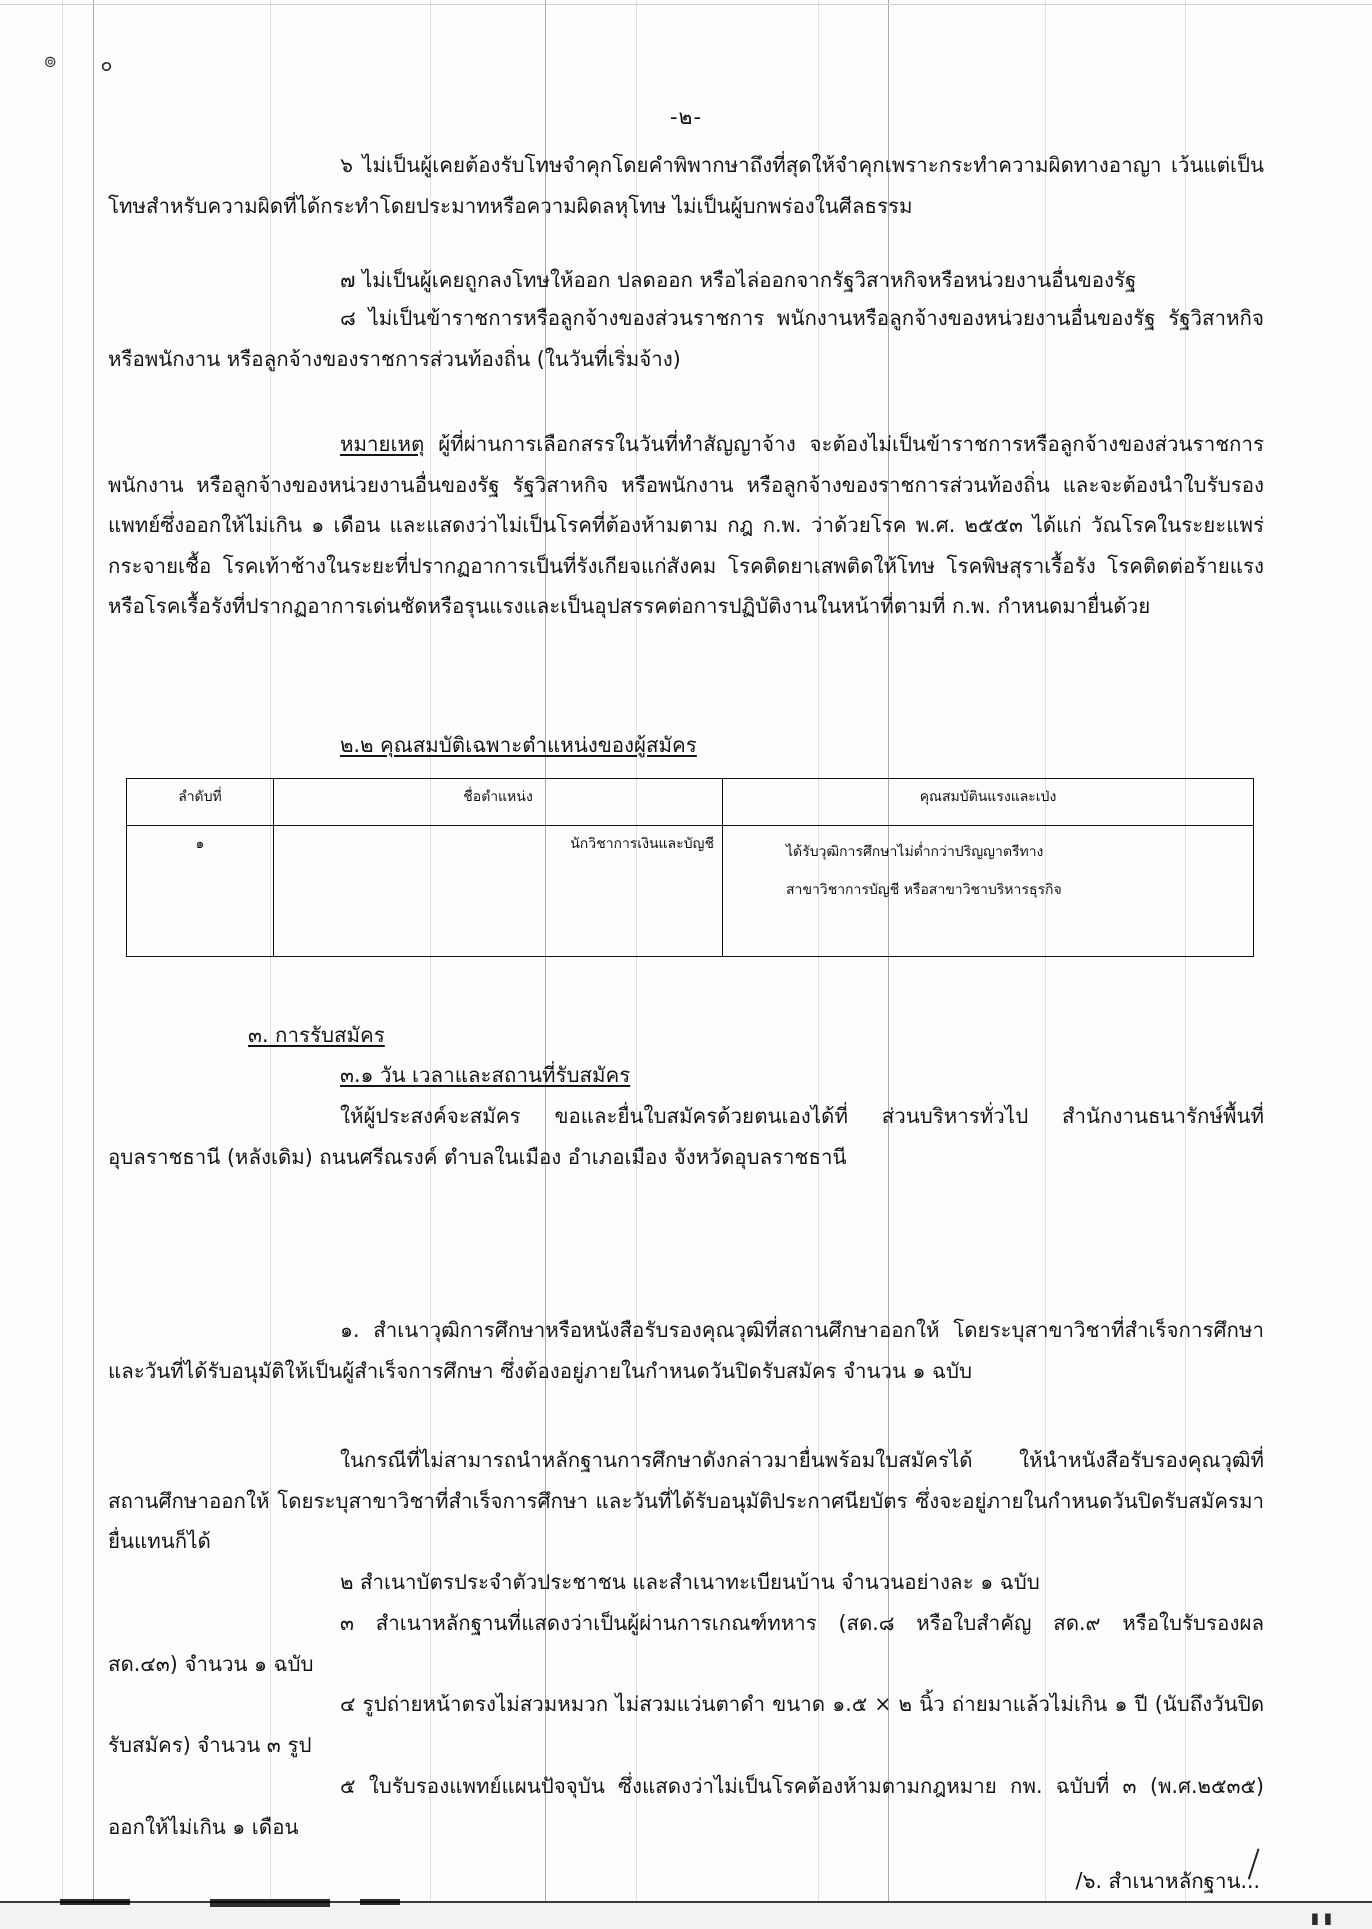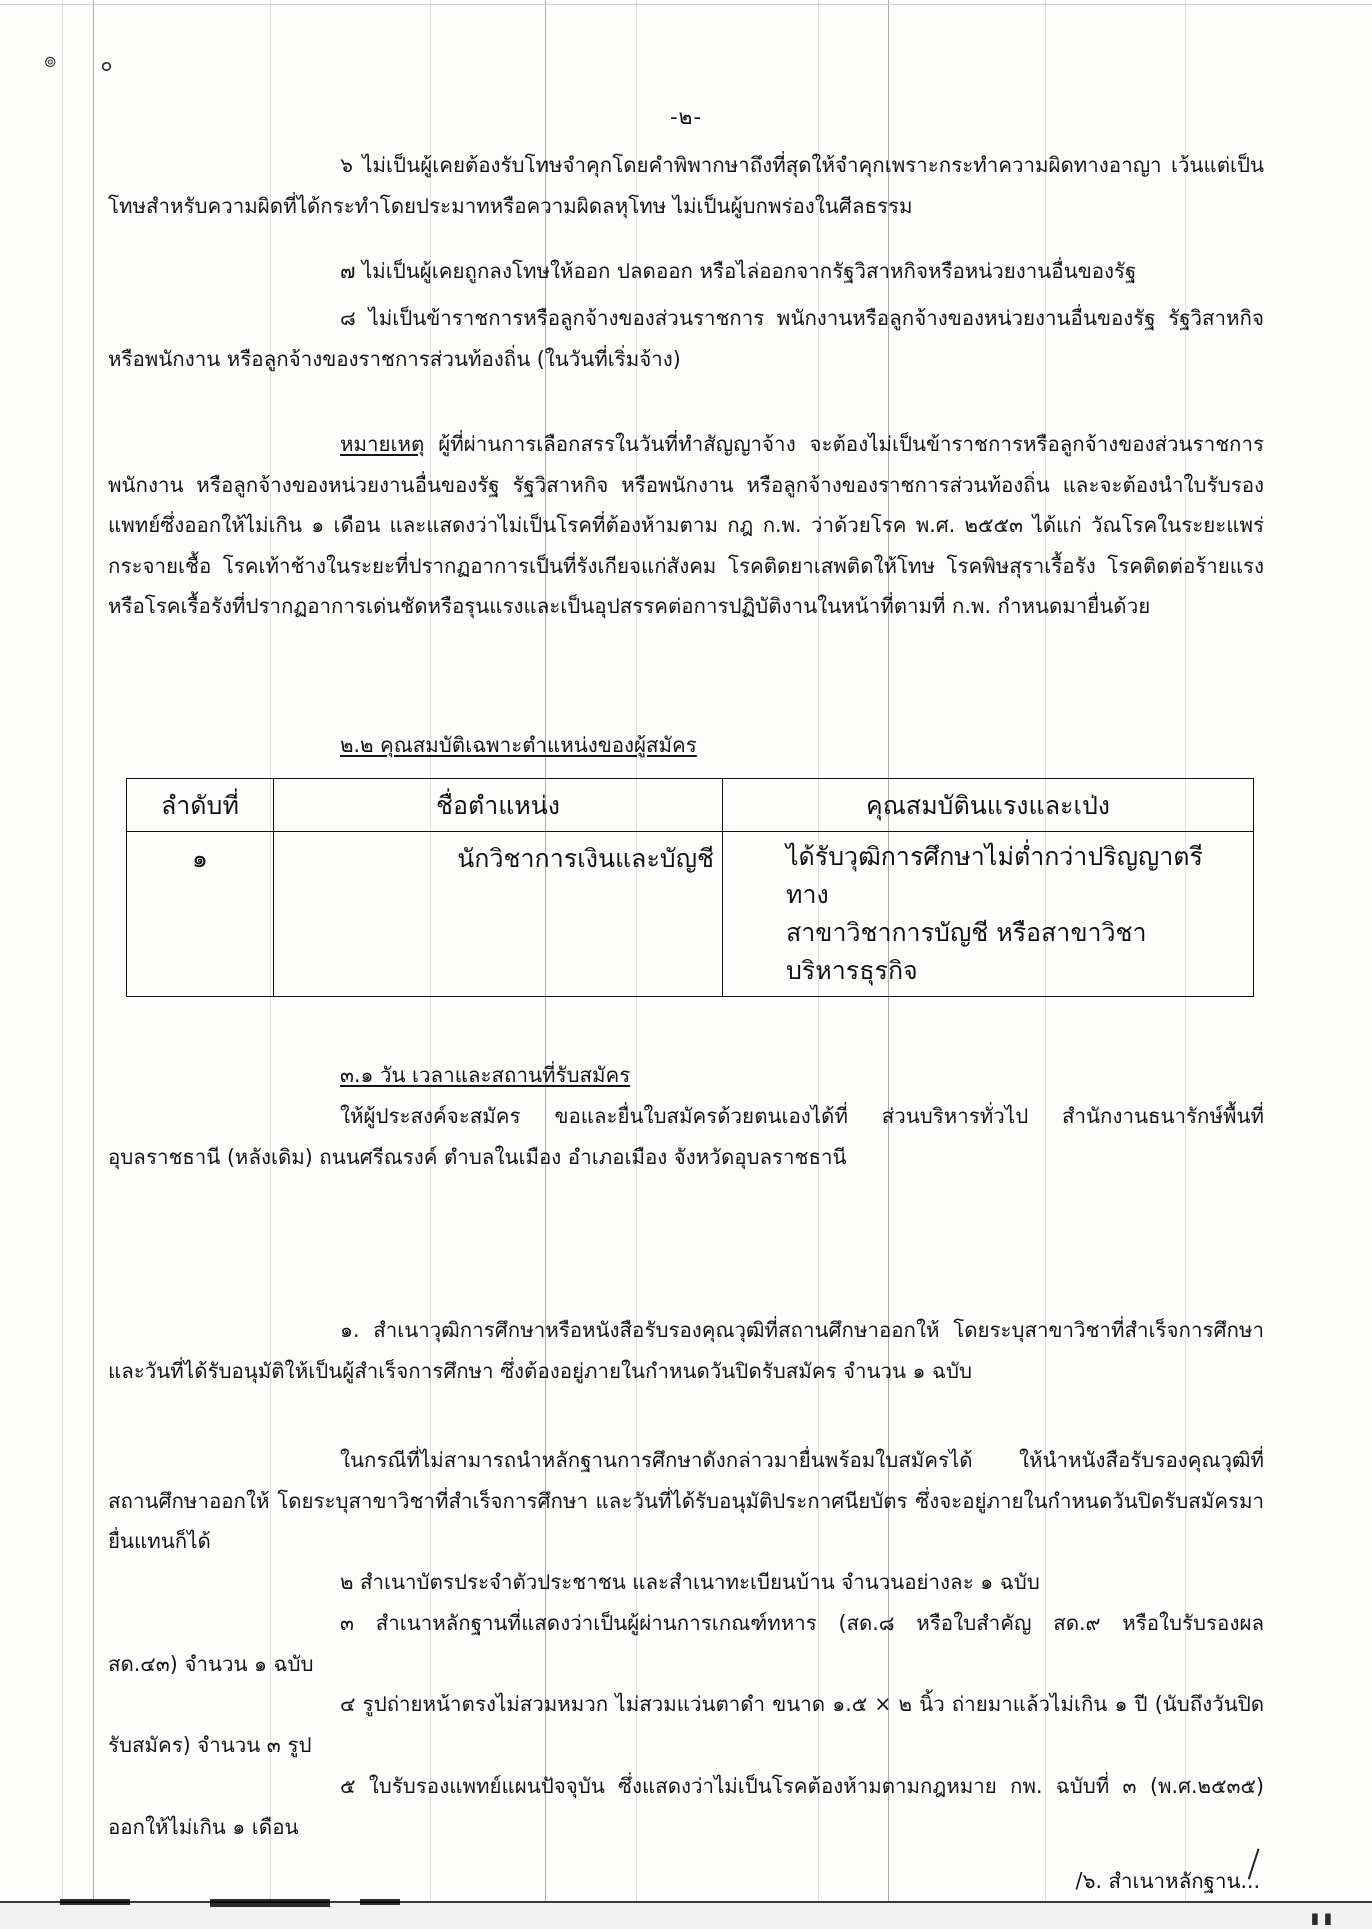--- a/index.html
+++ b/index.html
@@ -83,21 +83,21 @@
   }
   .b {
     font-weight: normal;
   }
   table.quals {
     position: absolute;
     left: 126px;
     top: 778px;
     width: 1128px;
     border-collapse: collapse;
-    font-size: 25px;
+    font-size: 14px;
   }
   table.quals th, table.quals td {
     border: 1.4px solid #111;
     padding: 6px 8px;
     font-weight: normal;
     vertical-align: top;
   }
   table.quals th {
     text-align: center;
     height: 34px;
@@ -175,21 +175,21 @@
   <div class="scribble" style="left:100px; top:48px;">๐</div>
 
   <div class="page-number">-๒-</div>
 
   <div class="doc">
 
     <div class="body-text" style="top:145px;">
       <p class="indent-lg">๖  ไม่เป็นผู้เคยต้องรับโทษจำคุกโดยคำพิพากษาถึงที่สุดให้จำคุกเพราะกระทำความผิดทางอาญา  เว้นแต่เป็นโทษสำหรับความผิดที่ได้กระทำโดยประมาทหรือความผิดลหุโทษ  ไม่เป็นผู้บกพร่องในศีลธรรม</p>
     </div>
 
-    <div class="body-text" style="top:251px;">
+    <div class="body-text" style="top:260px;">
       <p class="indent-lg">๗  ไม่เป็นผู้เคยถูกลงโทษให้ออก  ปลดออก  หรือไล่ออกจากรัฐวิสาหกิจหรือหน่วยงานอื่นของรัฐ</p>
     </div>
 
     <div class="body-text" style="top:298px;">
       <p class="indent-lg">๘  ไม่เป็นข้าราชการหรือลูกจ้างของส่วนราชการ  พนักงานหรือลูกจ้างของหน่วยงานอื่นของรัฐ รัฐวิสาหกิจ หรือพนักงาน  หรือลูกจ้างของราชการส่วนท้องถิ่น (ในวันที่เริ่มจ้าง)</p>
     </div>
 
     <div class="body-text" style="top:376px;margin-top:48px;">
       <p class="indent-lg"><span class="u">หมายเหตุ</span><span> ผู้ที่ผ่านการเลือกสรรในวันที่ทำสัญญาจ้าง จะต้องไม่เป็นข้าราชการหรือลูกจ้างของส่วนราชการ  พนักงาน  หรือลูกจ้างของหน่วยงานอื่นของรัฐ รัฐวิสาหกิจ  หรือพนักงาน  หรือลูกจ้างของราชการส่วนท้องถิ่น  และจะต้องนำใบรับรองแพทย์ซึ่งออกให้ไม่เกิน ๑ เดือน และแสดงว่าไม่เป็นโรคที่ต้องห้ามตาม กฎ ก.พ. ว่าด้วยโรค พ.ศ. ๒๕๕๓ ได้แก่ วัณโรคในระยะแพร่กระจายเชื้อ โรคเท้าช้างในระยะที่ปรากฏอาการเป็นที่รังเกียจแก่สังคม โรคติดยาเสพติดให้โทษ โรคพิษสุราเรื้อรัง โรคติดต่อร้ายแรงหรือโรคเรื้อรังที่ปรากฏอาการเด่นชัดหรือรุนแรงและเป็นอุปสรรคต่อการปฏิบัติงานในหน้าที่ตามที่ ก.พ. กำหนดมายื่นด้วย</span></p>
     </div>
@@ -211,20 +211,23 @@
           <td class="col-no">๑</td>
           <td class="col-pos">นักวิชาการเงินและบัญชี</td>
           <td class="col-qual">
             <div>ได้รับวุฒิการศึกษาไม่ต่ำกว่าปริญญาตรีทาง</div>
             <div>สาขาวิชาการบัญชี หรือสาขาวิชาบริหารธุรกิจ</div>
           </td>
         </tr>
       </tbody>
     </table>
 
+    <div class="body-text" style="top:1015px;">
+      <p class="indent u b">๓.   การรับสมัคร</p>
+    </div>
 
     <div class="body-text" style="top:1055px;">
       <p class="indent-lg u b">๓.๑  วัน  เวลาและสถานที่รับสมัคร</p>
     </div>
 
     <div class="body-text" style="top:1096px;">
       <p class="indent-lg">ให้ผู้ประสงค์จะสมัคร  ขอและยื่นใบสมัครด้วยตนเองได้ที่  ส่วนบริหารทั่วไป สำนักงานธนารักษ์พื้นที่อุบลราชธานี (หลังเดิม) ถนนศรีณรงค์ ตำบลในเมือง  อำเภอเมือง  จังหวัดอุบลราชธานี</p>
     </div>
 
 

